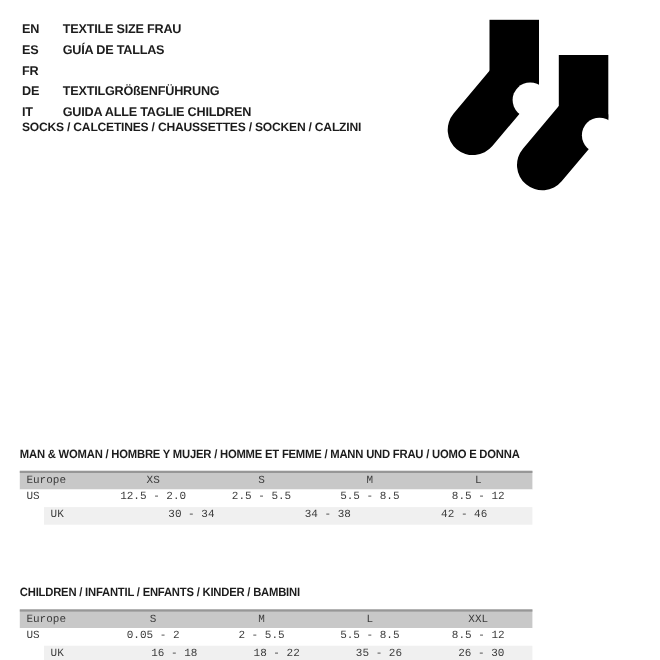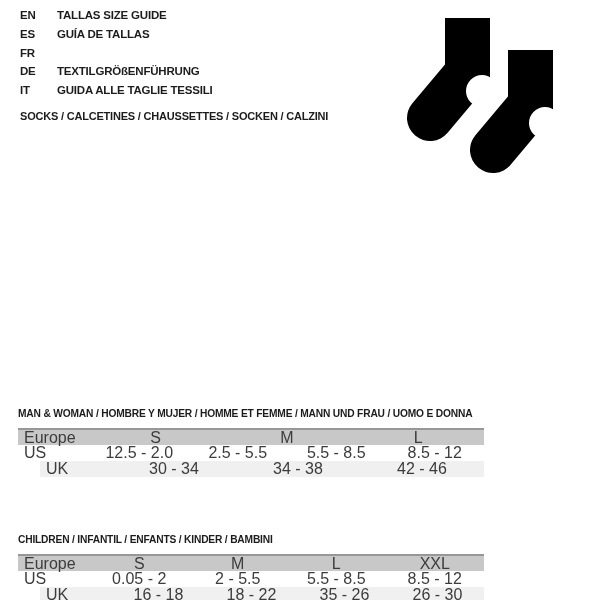--- a/index.html
+++ b/index.html
@@ -4,21 +4,21 @@
 <style>
   html,body{margin:0;padding:0;background:#fff;}
   .canvas{
     position:relative;width:600px;height:600px;overflow:hidden;
     background:var(--page-bg,#ffffff);
     font-family:"Liberation Sans",sans-serif;
     color:var(--text,#1c1c1c);
   }
 
   
-  .lang-block{position:absolute;left:20px;top:6px;}
+  .lang-block{position:absolute;left:20px;top:18px;}
   .lang-line{display:flex;line-height:18.8px;font-size:11.5px;font-weight:bold;letter-spacing:-0.2px;}
   .lang-code{width:37px;flex:0 0 37px;}
   .lang-label{white-space:nowrap;}
 
   
   .category-line{
     position:absolute;left:20px;top:110px;
     font-size:11px;font-weight:bold;letter-spacing:-0.2px;white-space:nowrap;
   }
 
@@ -27,55 +27,55 @@
 
   
   .size-table{position:absolute;left:18px;width:466px;}
   .size-table.man{top:406px;}
   .size-table.children{top:532px;}
   .table-title{
     height:14px;line-height:14px;margin-bottom:8px;
     font-size:11px;font-weight:bold;letter-spacing:-0.2px;white-space:nowrap;
     transform:scaleX(0.93);transform-origin:0 50%;
   }
-  .t-row{display:flex;font-size:16px;color:var(--table-text,#3c3c3c);}
+  .t-row{display:flex;font-size:10px;color:var(--table-text,#3c3c3c);font-family:Liberation Mono, monospace;}
   .t-header{
     background:var(--header-bg,#c8c8c8);
     border-top:2px solid var(--header-border,#979797);
     height:15px;line-height:15px;
   }
   .t-body{height:16px;line-height:16px;background:#fff;}
   .t-body.alt{background:var(--alt-row-bg,#f0f0f0);margin-left:22px;}
   .cell{flex:1 1 0;text-align:center;white-space:nowrap;}
   .cell-label{flex:0 0 66px;padding-left:6px;text-align:left;}
 </style>
 </head>
 <body>
 
 <div class="canvas">
 
   <div class="lang-block">
     <div class="lang-line">
       <span class="lang-code">EN</span>
-      <span class="lang-label">TALLAS SIZE GUIDE</span>
+      <span class="lang-label">TEXTILE SIZE FRAU</span>
     </div>
     <div class="lang-line">
       <span class="lang-code">ES</span>
       <span class="lang-label">GUÍA DE TALLAS</span>
     </div>
     <div class="lang-line">
       <span class="lang-code">FR</span>
     </div>
     <div class="lang-line">
       <span class="lang-code">DE</span>
       <span class="lang-label">TEXTILGRÖßENFÜHRUNG</span>
     </div>
     <div class="lang-line">
       <span class="lang-code">IT</span>
-      <span class="lang-label">GUIDA ALLE TAGLIE TESSILI</span>
+      <span class="lang-label">GUIDA ALLE TAGLIE CHILDREN</span>
     </div>
   </div>
 
   <div class="category-line">SOCKS / CALCETINES / CHAUSSETTES / SOCKEN / CALZINI</div>
 
   <svg class="socks-icon" viewBox="0 0 160 172" xmlns="http://www.w3.org/2000/svg" aria-hidden="true">
     <g>
       <rect x="40" y="10" width="45" height="62" fill="currentColor"></rect>
       <path d="M62 66 L25 110" stroke="currentColor" stroke-width="46" stroke-linecap="round" fill="none"></path>
       <circle cx="77" cy="83" r="16" fill="#ffffff"></circle>
@@ -88,20 +88,21 @@
       <rect x="103" y="42" width="45" height="62" fill="currentColor"></rect>
       <path d="M125 98 L88 142" stroke="currentColor" stroke-width="46" stroke-linecap="round" fill="none"></path>
       <circle cx="140" cy="115" r="16" fill="#ffffff"></circle>
     </g>
   </svg>
 
   <div class="size-table man">
     <div class="table-title">MAN &amp; WOMAN / HOMBRE Y MUJER / HOMME ET FEMME / MANN UND FRAU / UOMO E DONNA</div>
     <div class="t-row t-header">
       <div class="cell cell-label">Europe</div>
+      <div class="cell">XS</div>
       <div class="cell">S</div>
       <div class="cell">M</div>
       <div class="cell">L</div>
     </div>
     <div class="t-row t-body">
       <div class="cell cell-label">US</div>
       <div class="cell">12.5 - 2.0</div>
       <div class="cell">2.5 - 5.5</div>
       <div class="cell">5.5 - 8.5</div>
       <div class="cell">8.5 - 12</div>

